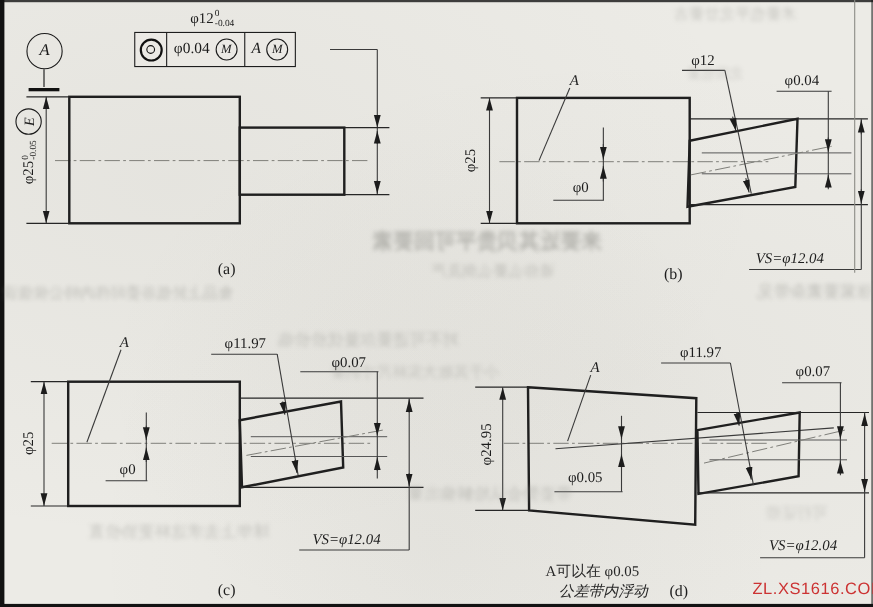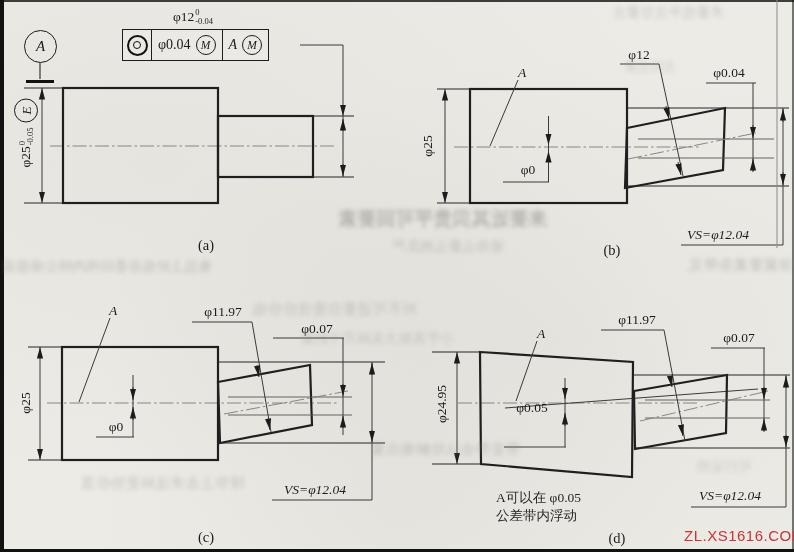--- a/index.html
+++ b/index.html
@@ -31,21 +31,21 @@
   .fcf .cell.first{border-left:none;width:28px;padding:0;}
   .mc{display:inline-flex;align-items:center;justify-content:center;width:18px;height:18px;
       border:1.2px solid #1b1b1b;border-radius:50%;font-style:italic;font-size:11.5px;}
   .conc{position:relative;width:17px;height:17px;border:2px solid #111;border-radius:50%;display:inline-block;}
   .conc::after{content:"";position:absolute;left:50%;top:50%;width:6px;height:6px;border:1.8px solid #111;
       border-radius:50%;transform:translate(-50%,-50%);}
   .dcirc{position:absolute;border:1.5px solid #1b1b1b;border-radius:50%;display:flex;align-items:center;
       justify-content:center;font-style:italic;color:#1b1b1b;z-index:5;}
   .ecirc{display:inline-flex;align-items:center;justify-content:center;width:22px;height:22px;
       border:1.3px solid #1b1b1b;border-radius:50%;font-style:italic;font-size:13px;margin-left:5px;flex:none;}
-  .note{position:absolute;font-size:13.5px;color:#262626;white-space:nowrap;z-index:5;}
+  .note{position:absolute;font-size:13.5px;color:#262626;white-space:nowrap;z-index:5;margin-top:22px;}
   .wm{position:absolute;left:684px;top:527px;font-family:"Liberation Sans",sans-serif;
       font-size:15px;letter-spacing:.5px;color:#cc3333;z-index:7;}
   .bleed{position:absolute;font-family:"DejaVu Sans",sans-serif;color:#8e8e88;filter:blur(2px);
       transform:scaleX(-1);white-space:nowrap;z-index:1;}
 </style>
 </head>
 <body>
 
 <div id="canvas">
 
@@ -254,22 +254,22 @@
   <div class="lbl it" style="left:113px;top:311px;">A</div>
   <div class="lbl rot" style="left:26px;top:403px;">φ25</div>
   <div class="lbl" style="left:116px;top:427px;">φ0</div>
   <div class="lbl" style="left:223px;top:312px;">φ11.97</div>
   <div class="lbl" style="left:317px;top:329px;">φ0.07</div>
   <div class="lbl it" style="left:315px;top:490px;">VS=φ12.04</div>
   <div class="lbl cap" style="left:206px;top:537px;">(c)</div>
 
   <div class="lbl it" style="left:541px;top:334px;">A</div>
   <div class="lbl rot" style="left:442px;top:404px;">φ24.95</div>
-  <div class="lbl" style="left:532px;top:408px;">φ0.05</div>
+  <div class="lbl" style="left:532px;top:434px;">φ0.05</div>
   <div class="lbl" style="left:637px;top:320px;">φ11.97</div>
   <div class="lbl" style="left:739px;top:338px;">φ0.07</div>
   <div class="lbl it" style="left:730px;top:496px;">VS=φ12.04</div>
   <div class="note" style="left:496px;top:489px;">A可以在 φ0.05</div>
-  <div class="note" style="left:496px;top:507px;">公差带内浮动</div>
+  <div class="note" style="left:508px;top:507px;font-style:italic;">公差带内浮动</div>
   <div class="lbl cap" style="left:617px;top:538px;">(d)</div>
 
   <div class="wm">ZL.XS1616.COM</div>
 </div>
 
 </body></html>

